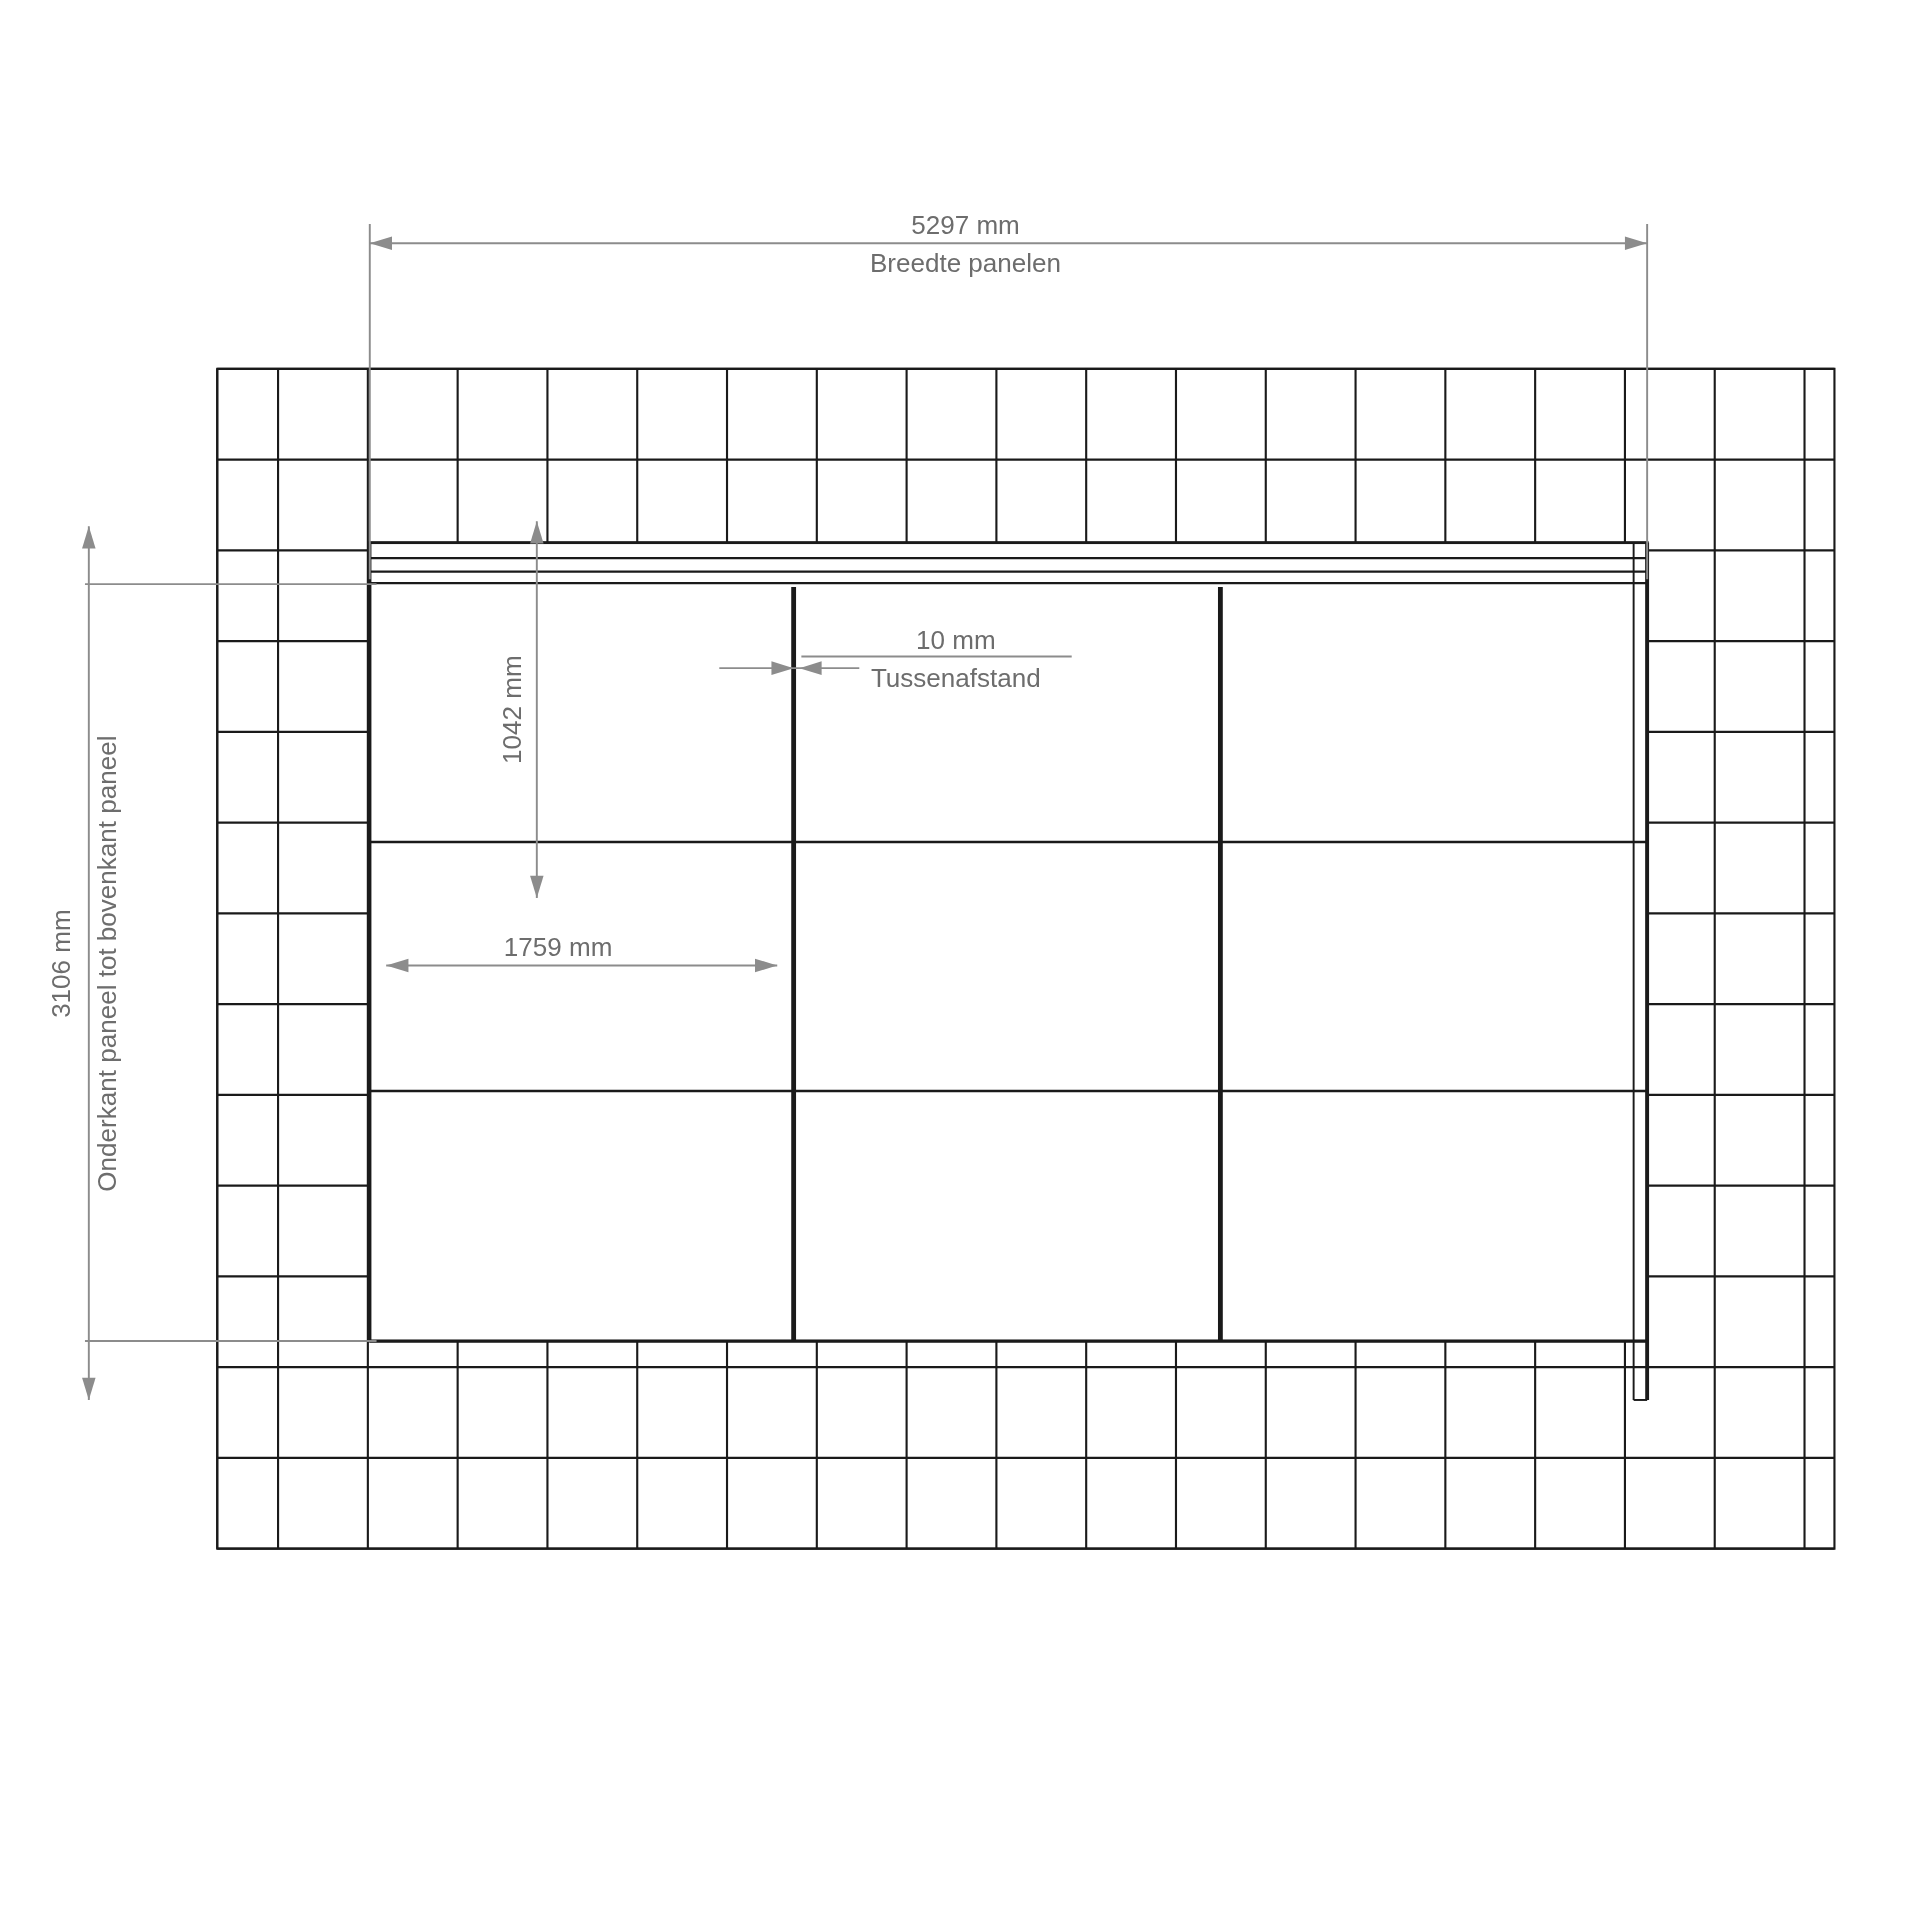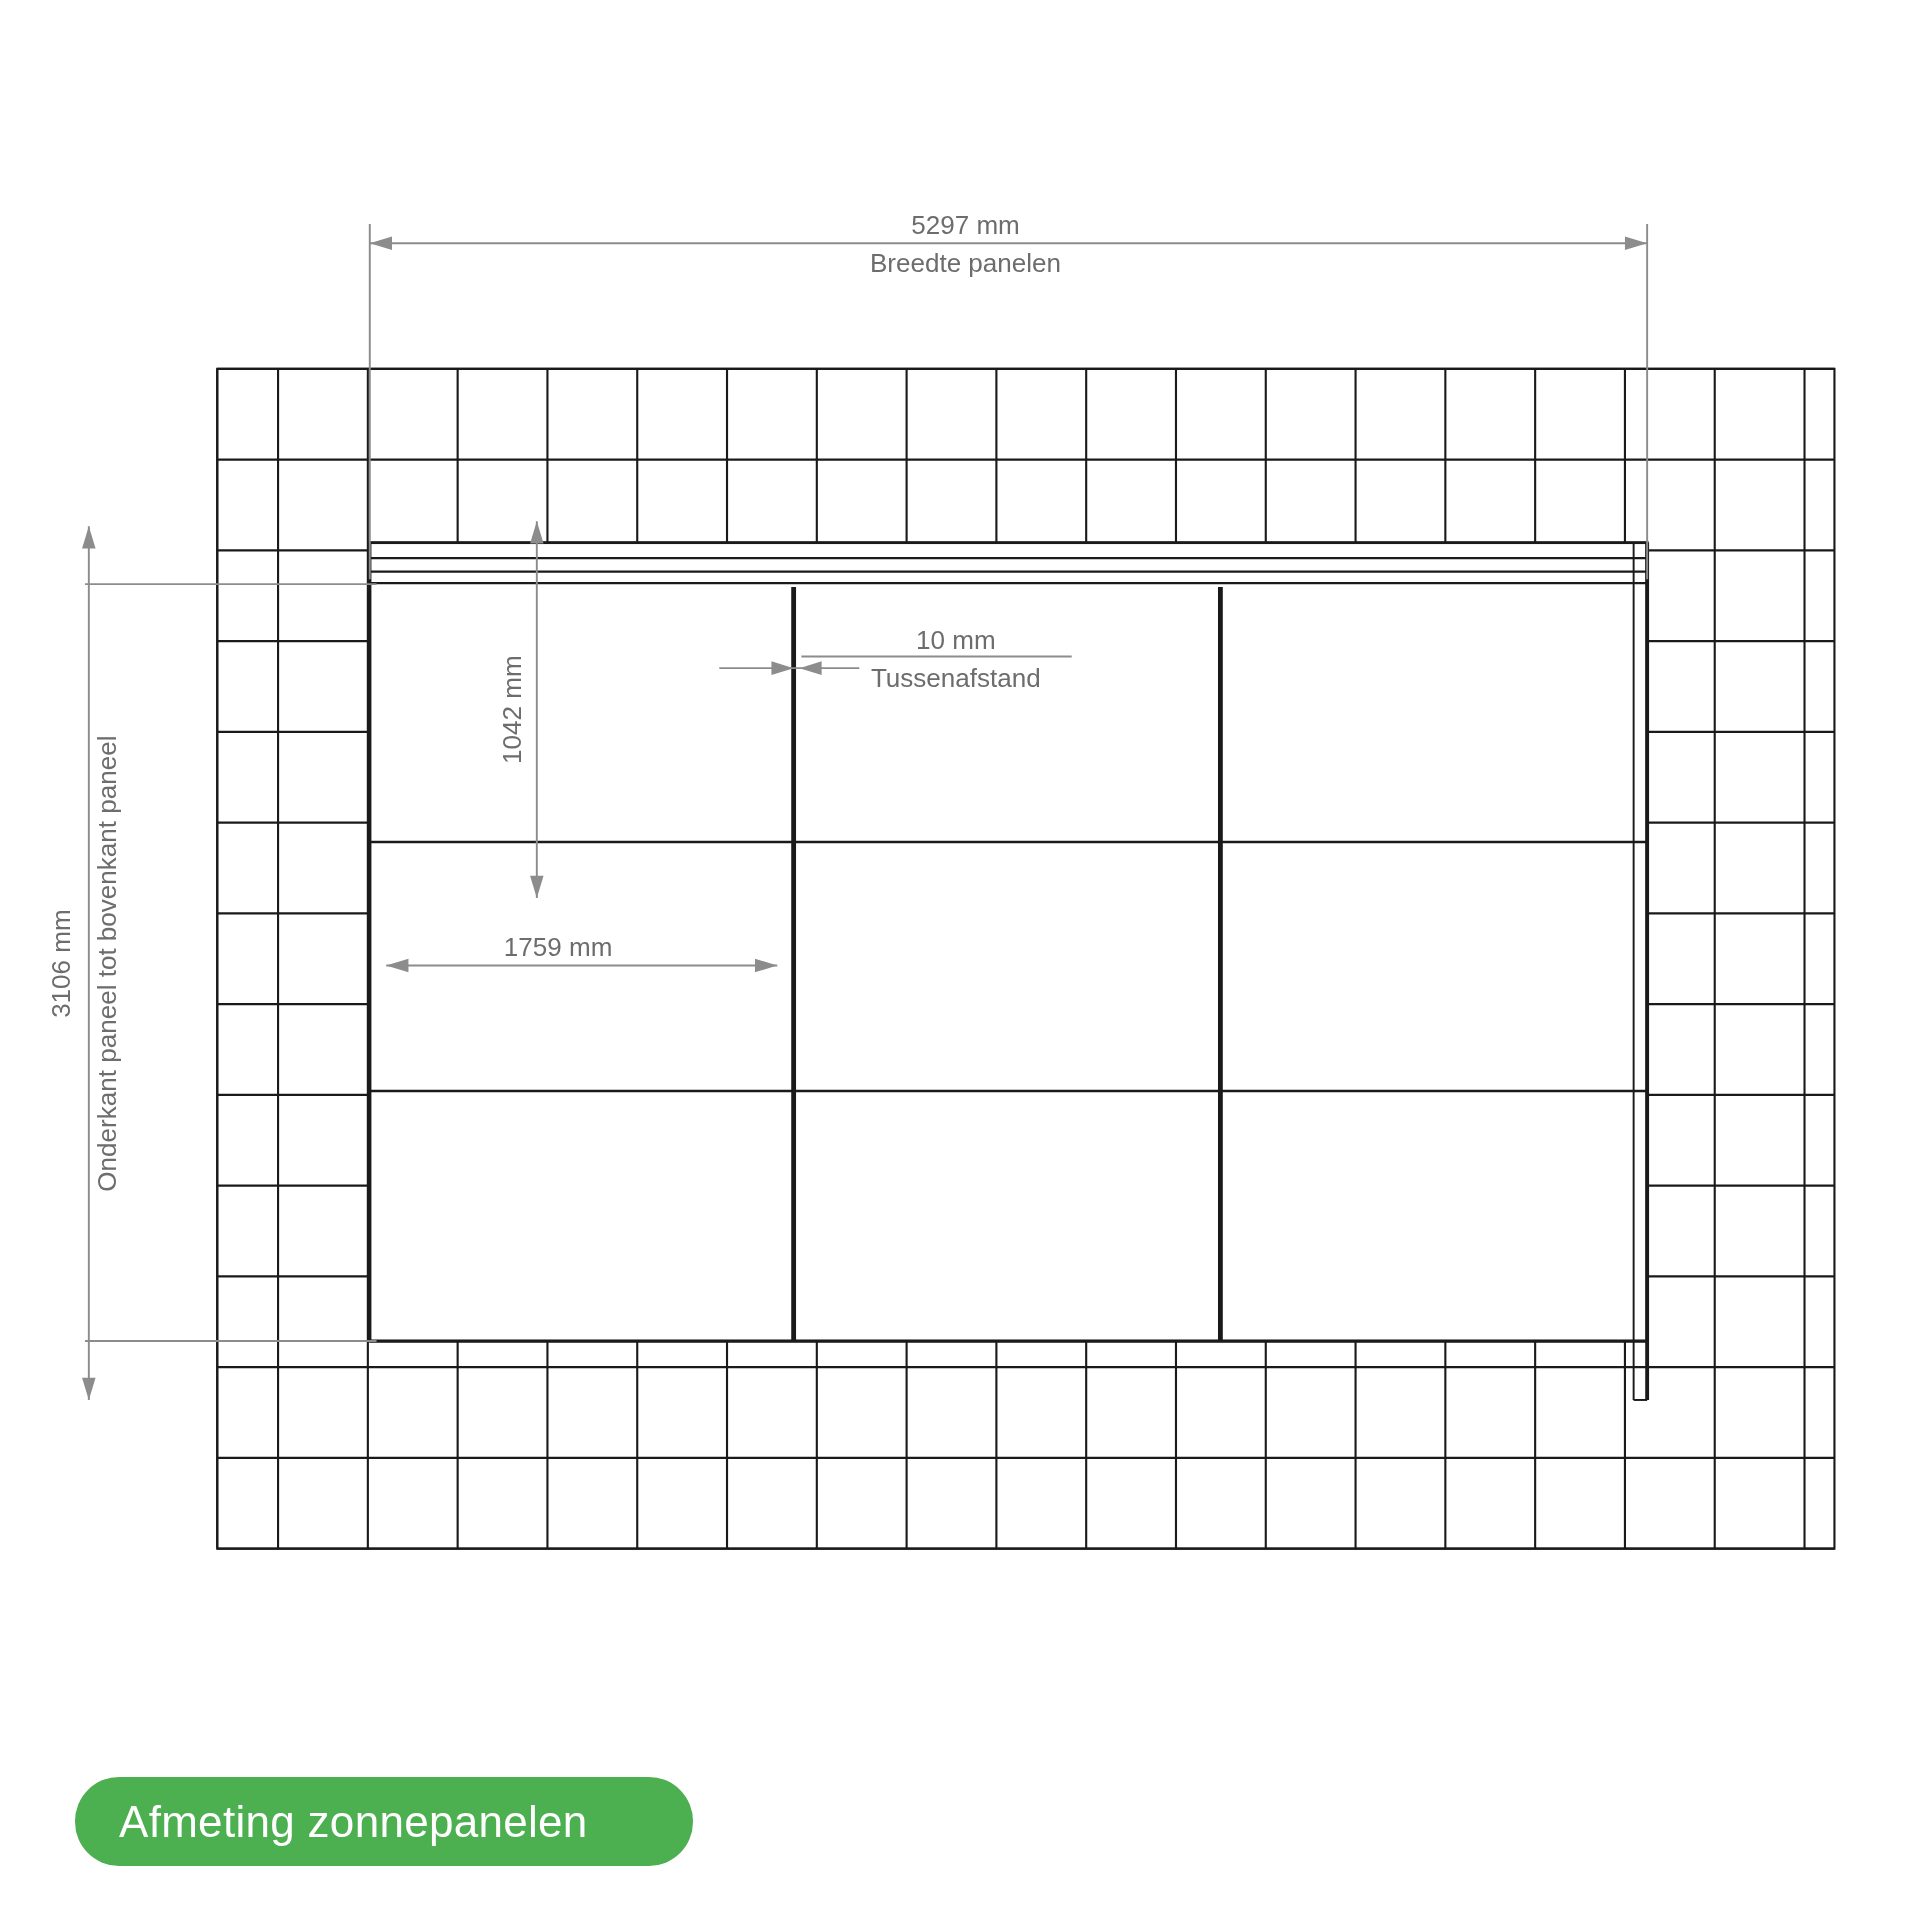--- a/index.html
+++ b/index.html
@@ -170,18 +170,15 @@
       <line x1="745" y1="692" x2="890" y2="692"></line>
       <line x1="830" y1="680" x2="1110" y2="680"></line>
       <polygon points="822,692 799,685 799,699" fill="#8c8c8c" stroke="none"></polygon>
       <polygon points="828,692 851,685 851,699" fill="#8c8c8c" stroke="none"></polygon>
     </g>
     <text class="dim-text" x="990" y="672" text-anchor="middle">10 mm</text>
     <text class="dim-text" x="990" y="712" text-anchor="middle">Tussenafstand</text>
 
   </svg>
 
-  <div class="badge">
-    <span class="badge-label">Afmeting zonnepanelen</span>
-  </div>
 
 </div>
 
 
 </body></html>

